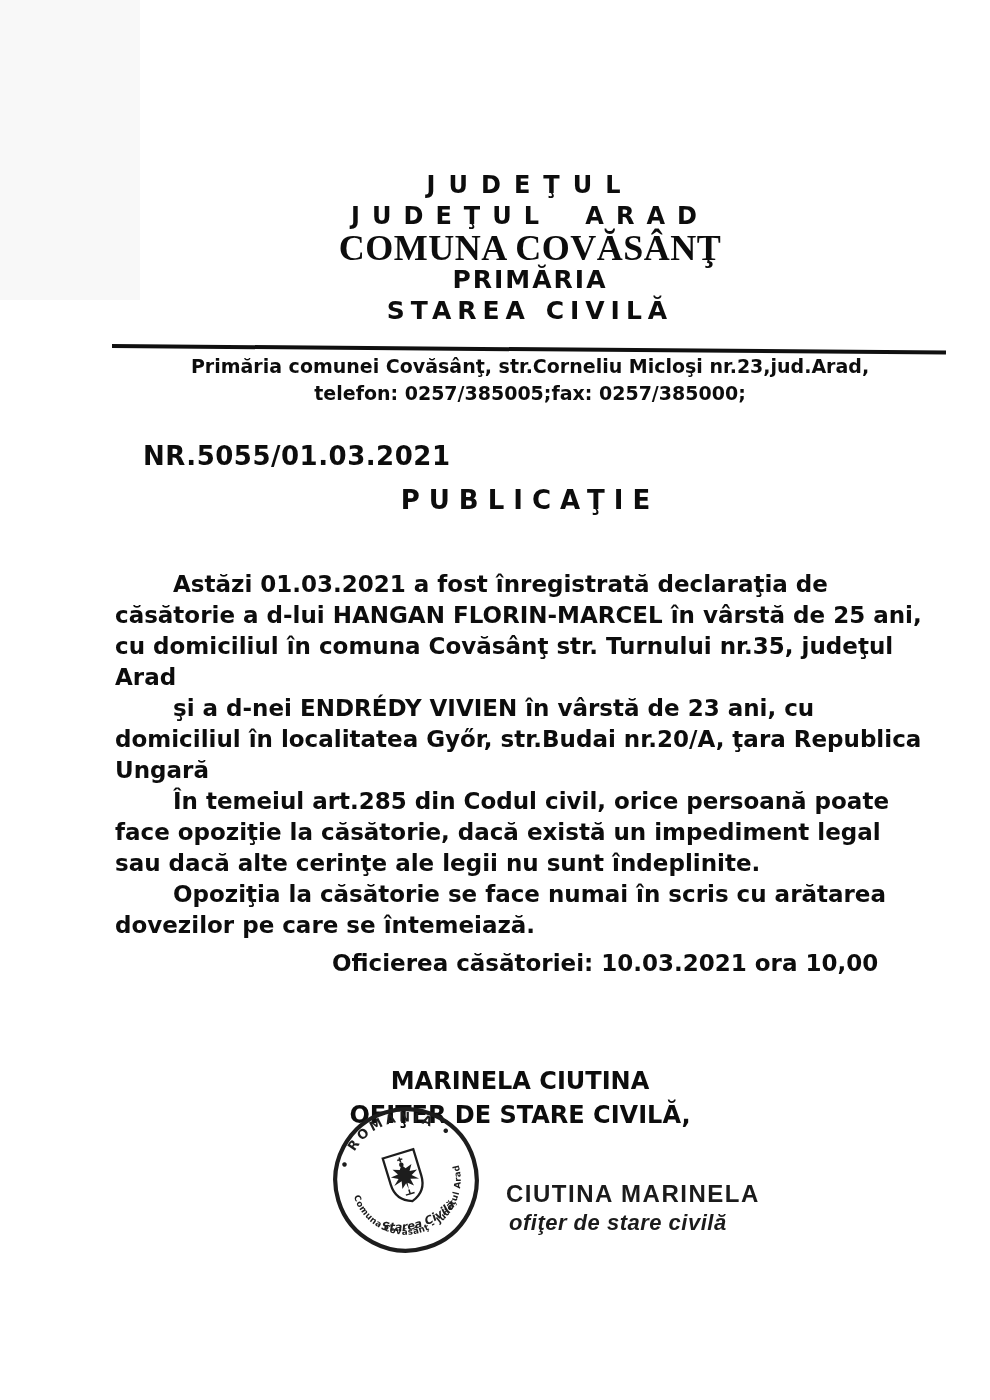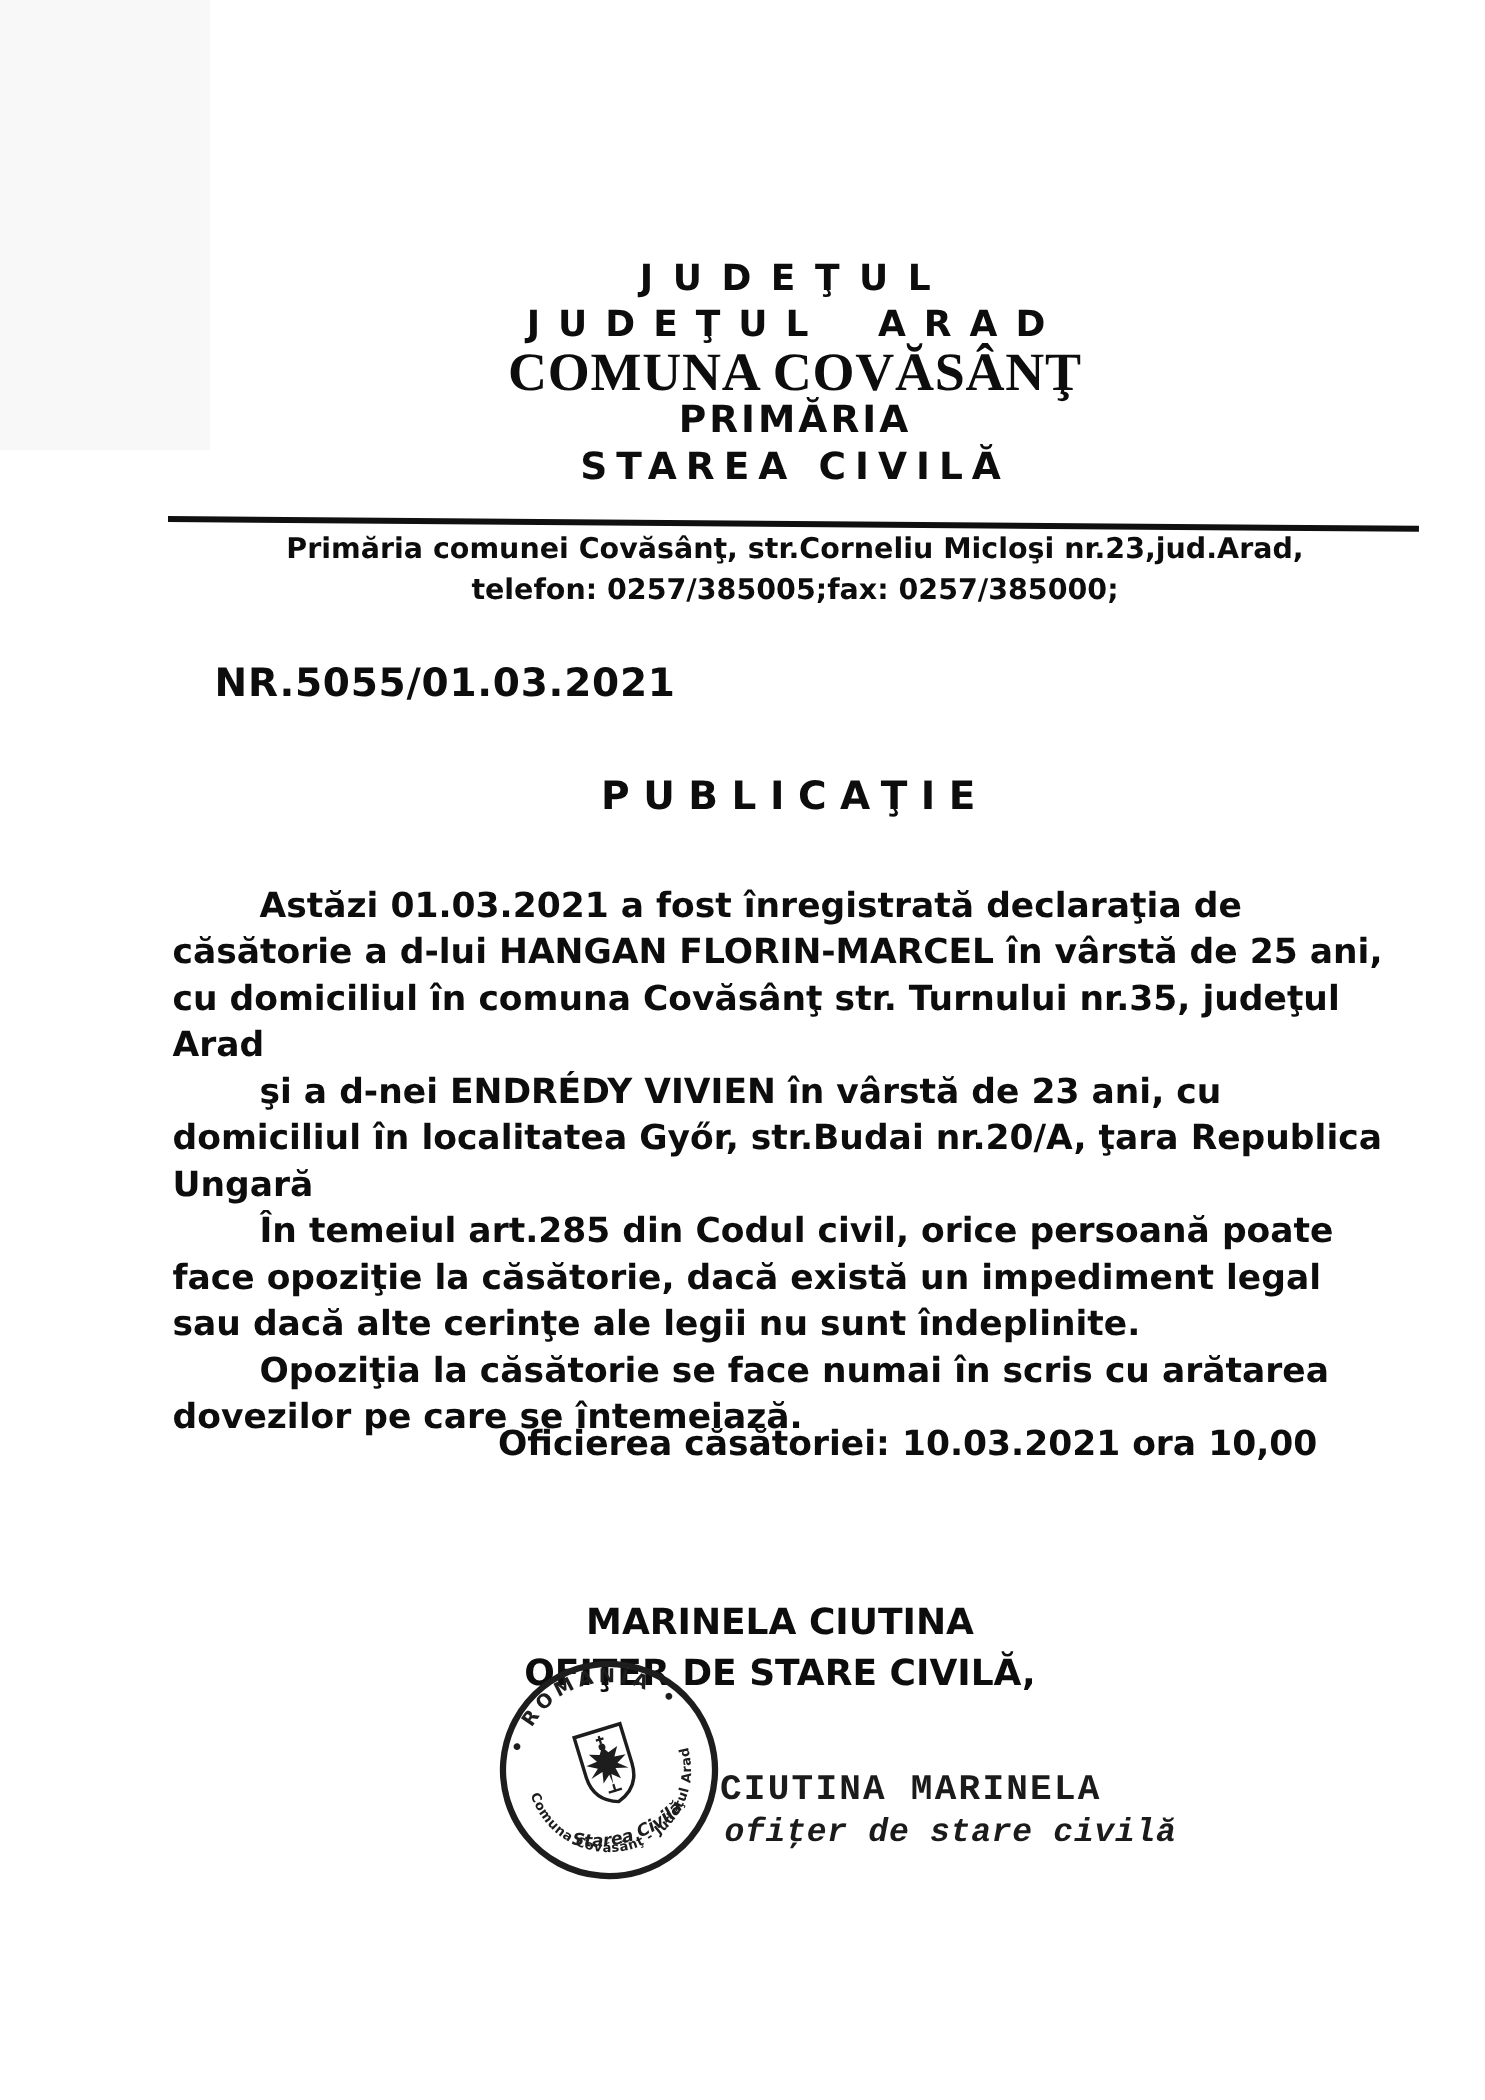--- a/index.html
+++ b/index.html
@@ -37,48 +37,48 @@
     position:absolute;left:70px;top:353px;width:920px;
     text-align:center;font-size:19px;line-height:27px;
   }
 
   .refnum{
     position:absolute;left:119px;top:441px;
     font-size:26px;letter-spacing:.5px;margin-left:24px;
   }
 
   .doc-title{
-    position:absolute;left:70px;top:516px;width:920px;
+    position:absolute;left:70px;top:485px;width:920px;
     text-align:center;font-size:26px;letter-spacing:9px;
   }
 
   
   .doc-body{
-    position:absolute;left:115px;top:589px;width:808px;
+    position:absolute;left:115px;top:569px;width:808px;
     font-size:23px;line-height:31px;text-align:left;
   }
   .doc-body p{margin:0;text-indent:58px;}
 
   .ceremony{
     position:absolute;left:332px;top:950px;
     font-size:23px;white-space:nowrap;
   }
 
   .sig-block{
     position:absolute;left:330px;top:1064px;width:380px;
     text-align:center;font-size:24px;line-height:34px;
   }
 
   
   .seal{position:absolute;left:330px;top:1104px;width:152px;height:152px;}
 
   
   .name-stamp{
-    position:absolute;left:480px;top:1180px;
-    font-family:Liberation Mono, monospace;color:#1b1b1b;
+    position:absolute;left:506px;top:1180px;
+    font-family:Liberation Sans, sans-serif;color:#1b1b1b;
   }
   .name-stamp .ns-name{
     font-size:24px;font-weight:bold;letter-spacing:1.5px;white-space:nowrap;
   }
   .name-stamp .ns-role{
     font-size:22px;font-weight:bold;font-style:italic;letter-spacing:.5px;
     margin-top:2px;padding-left:3px;white-space:nowrap;
   }
 </style>
 </head>

